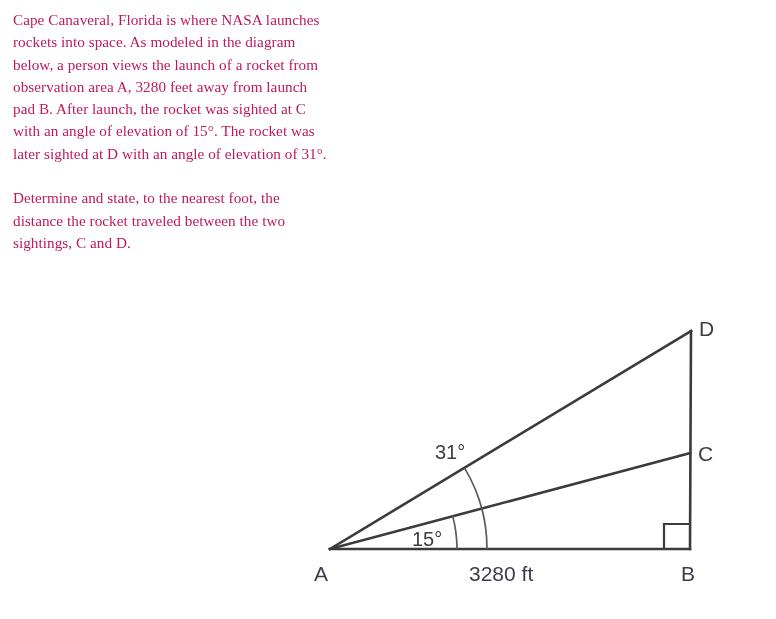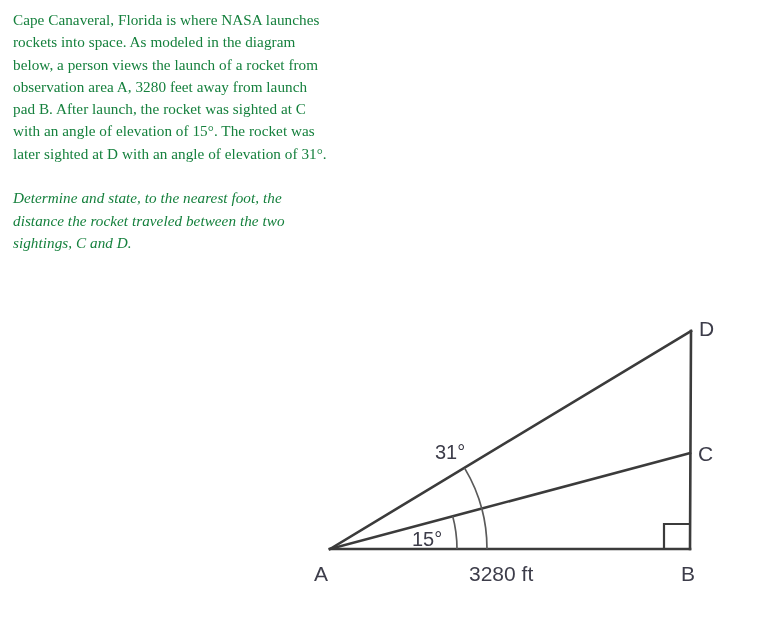--- a/index.html
+++ b/index.html
@@ -21,27 +21,26 @@
   #problem-statement {
     position: absolute;
     left: 13px;
     top: 9px;
     width: 420px;
   }
   .para {
     font-family: "Liberation Serif", "DejaVu Serif", serif;
     font-size: 15.2px;
     line-height: 22.3px;
-    color: #15803d;
+    color: #be185d;
     letter-spacing: 0.05px;
     white-space: pre-wrap;
   }
   .para + .para {
     margin-top: 22.3px;
-    font-style: italic;
   }
 
   
   #diagram {
     position: absolute;
     left: 0;
     top: 0;
     width: 776px;
     height: 619px;
   }

